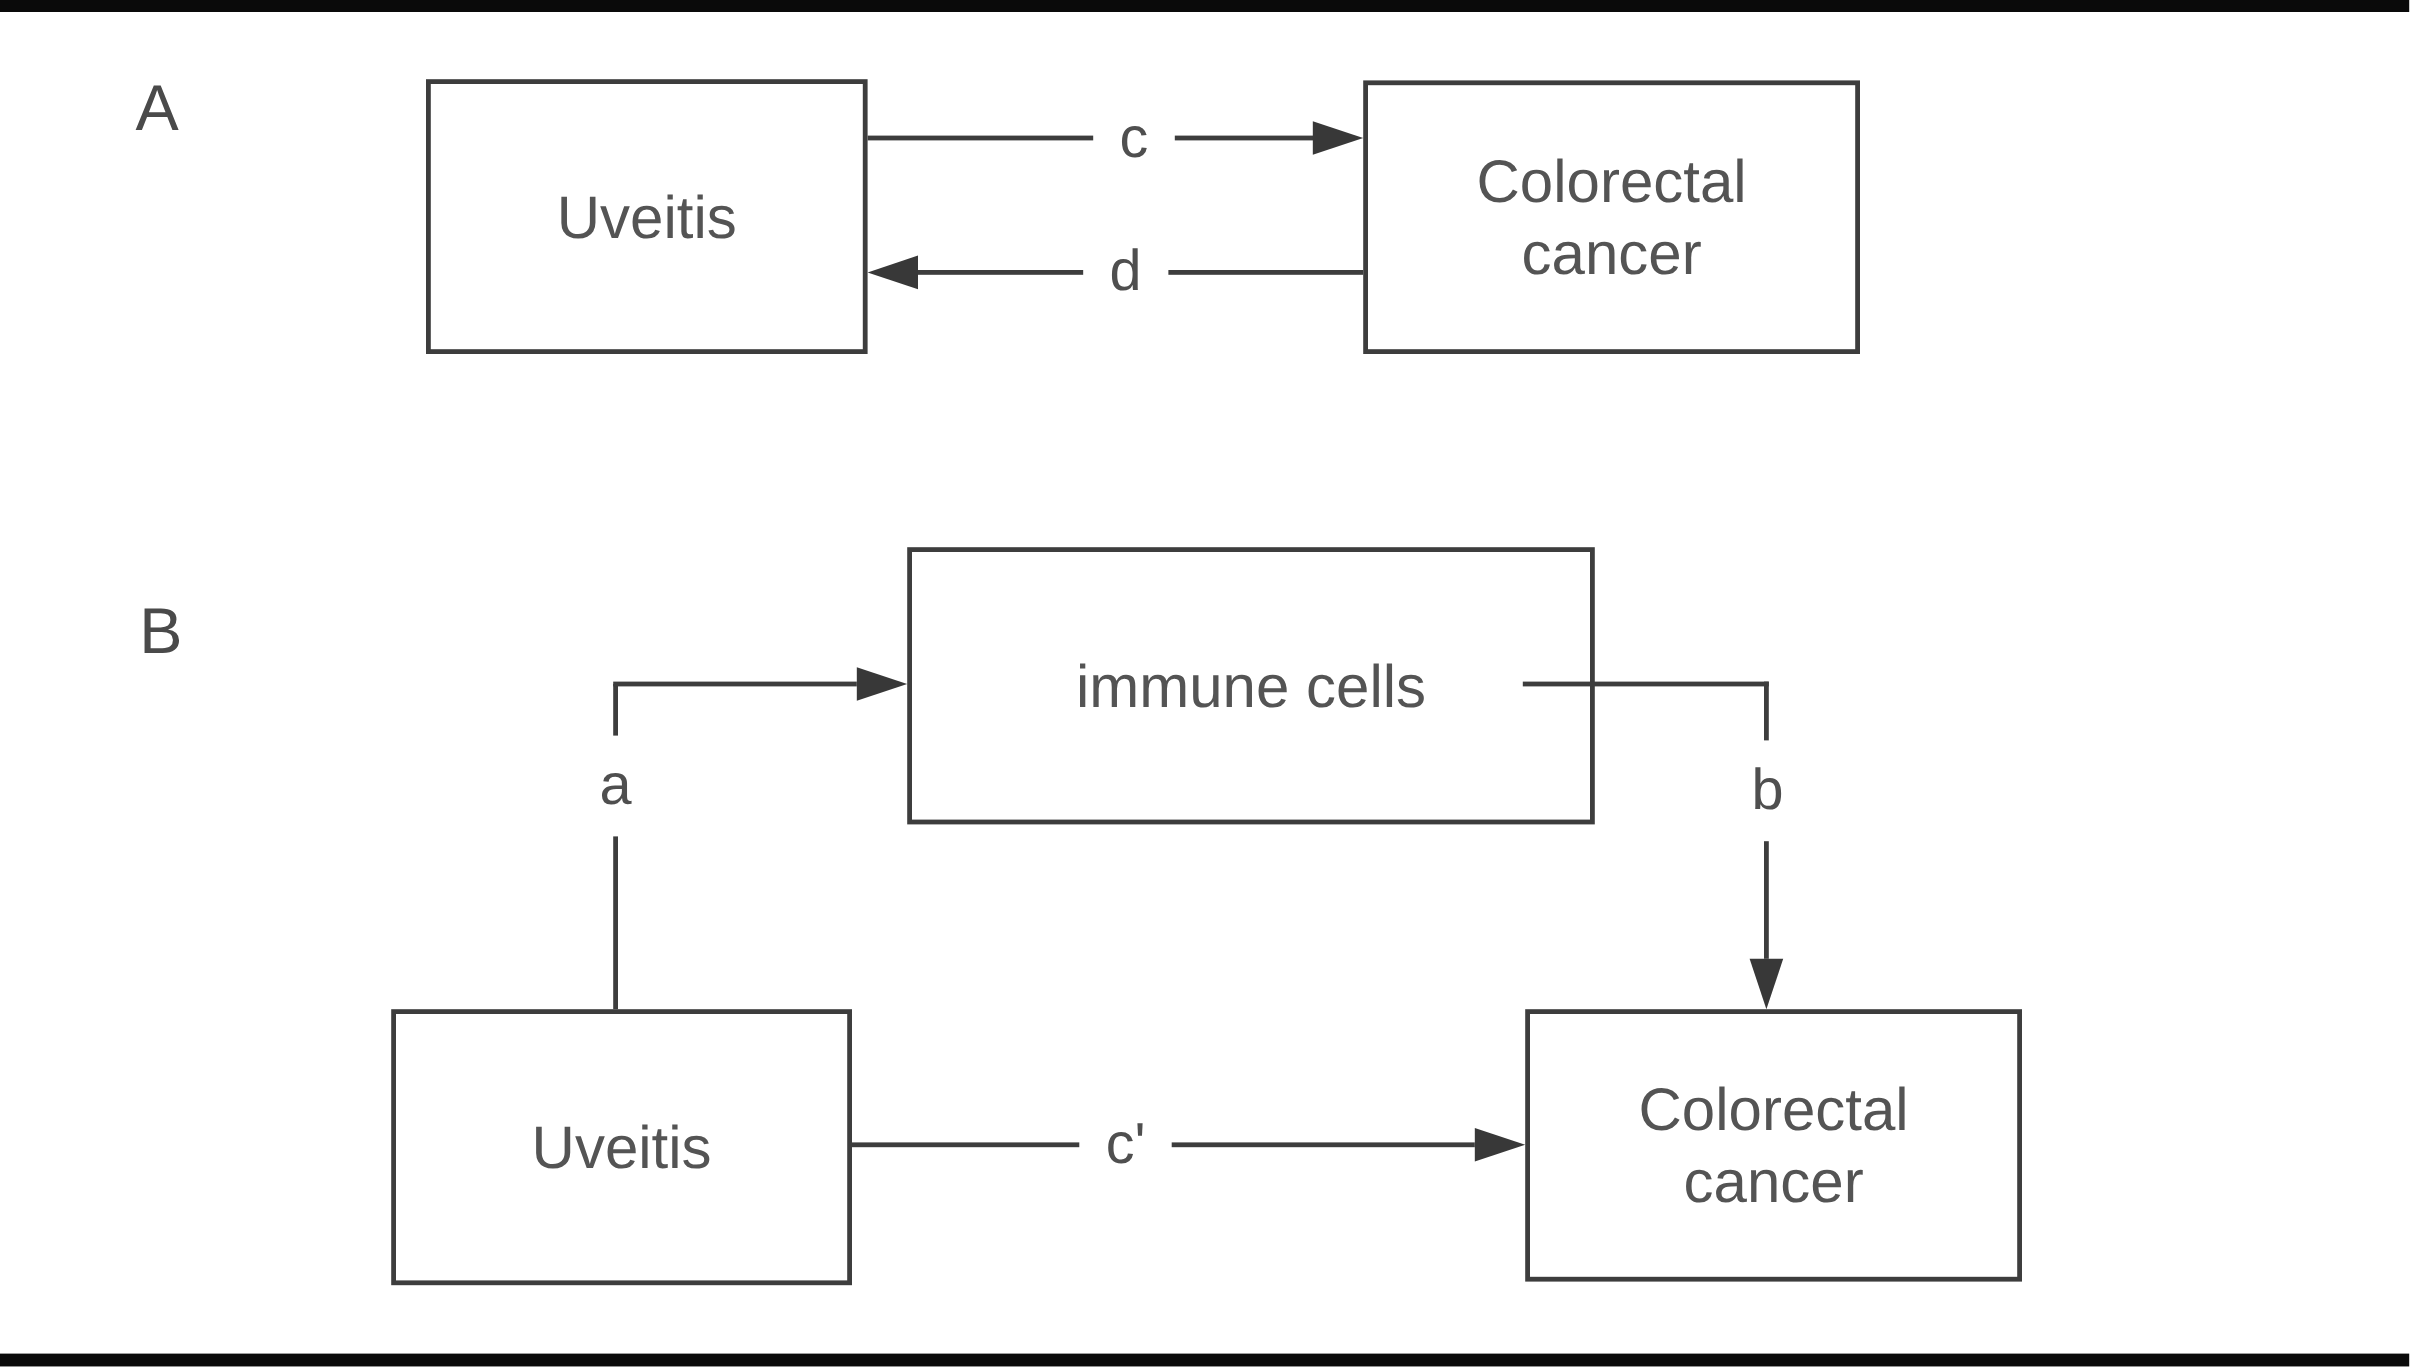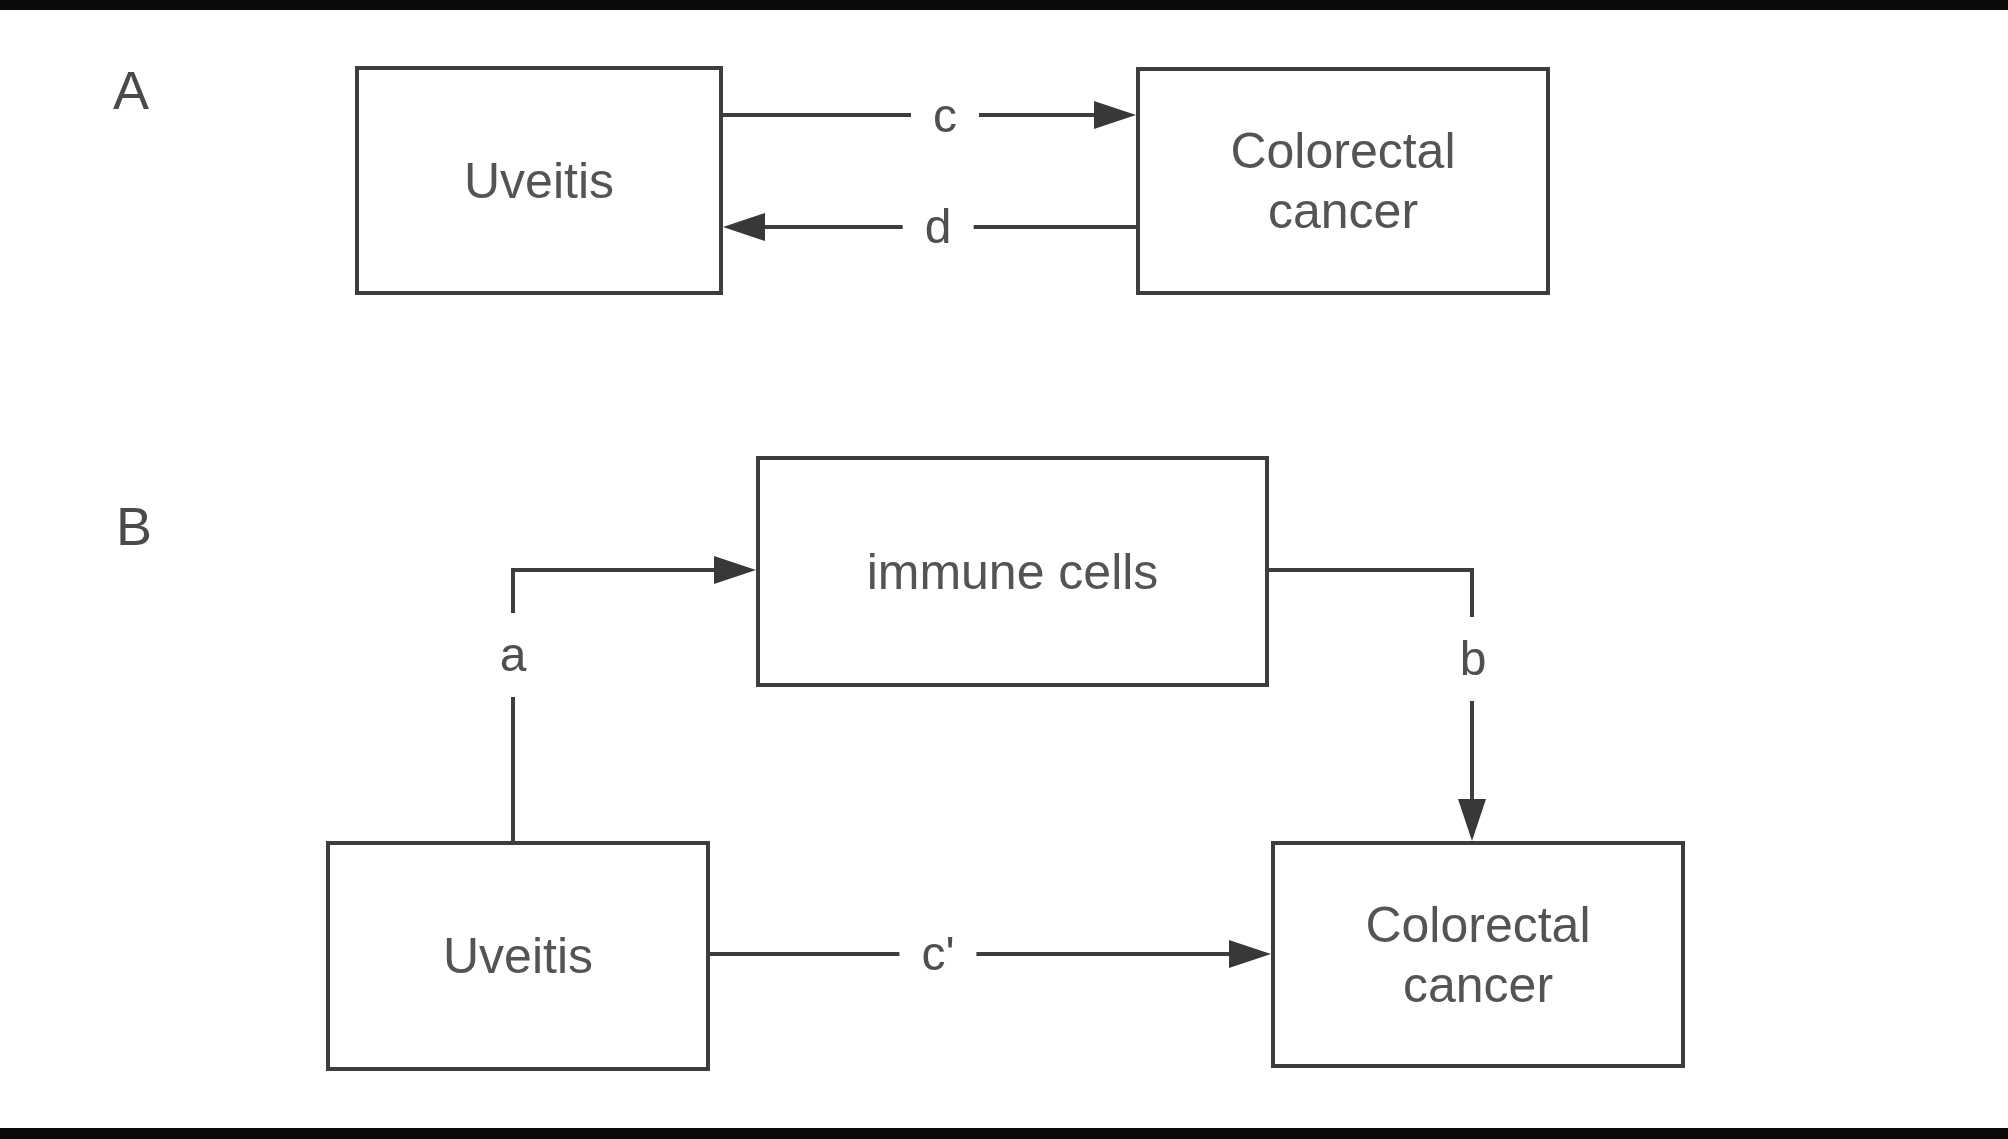--- a/index.html
+++ b/index.html
@@ -107,21 +107,21 @@
   <div class="edge-line" style="left:723px; top:113px; width:373px; height:4px;"></div>
   <div class="arrowhead right" style="left:1094px; top:101px;"></div>
   <div class="edge-label on-hline" style="left:945px; top:116px;">c</div>
 
   <div class="edge-line" style="left:763px; top:225px; width:373px; height:4px;"></div>
   <div class="arrowhead left" style="left:723px; top:213px;"></div>
   <div class="edge-label on-hline" style="left:938px; top:227px;">d</div>
 
   <div class="panel-letter" style="left:134px; top:526px;">B</div>
 
-  <div class="node-box" style="left:756px; top:456px; width:513px; height:231px;">
+  <div class="node-box" style="left:756px; top:456px; width:573px; height:231px;">
     <span>immune cells</span>
   </div>
 
   <div class="node-box" style="left:326px; top:841px; width:384px; height:230px;">
     <span>Uveitis</span>
   </div>
 
   <div class="node-box" style="left:1271px; top:841px; width:414px; height:227px;">
     <span>
       <span>Colorectal</span><br>

